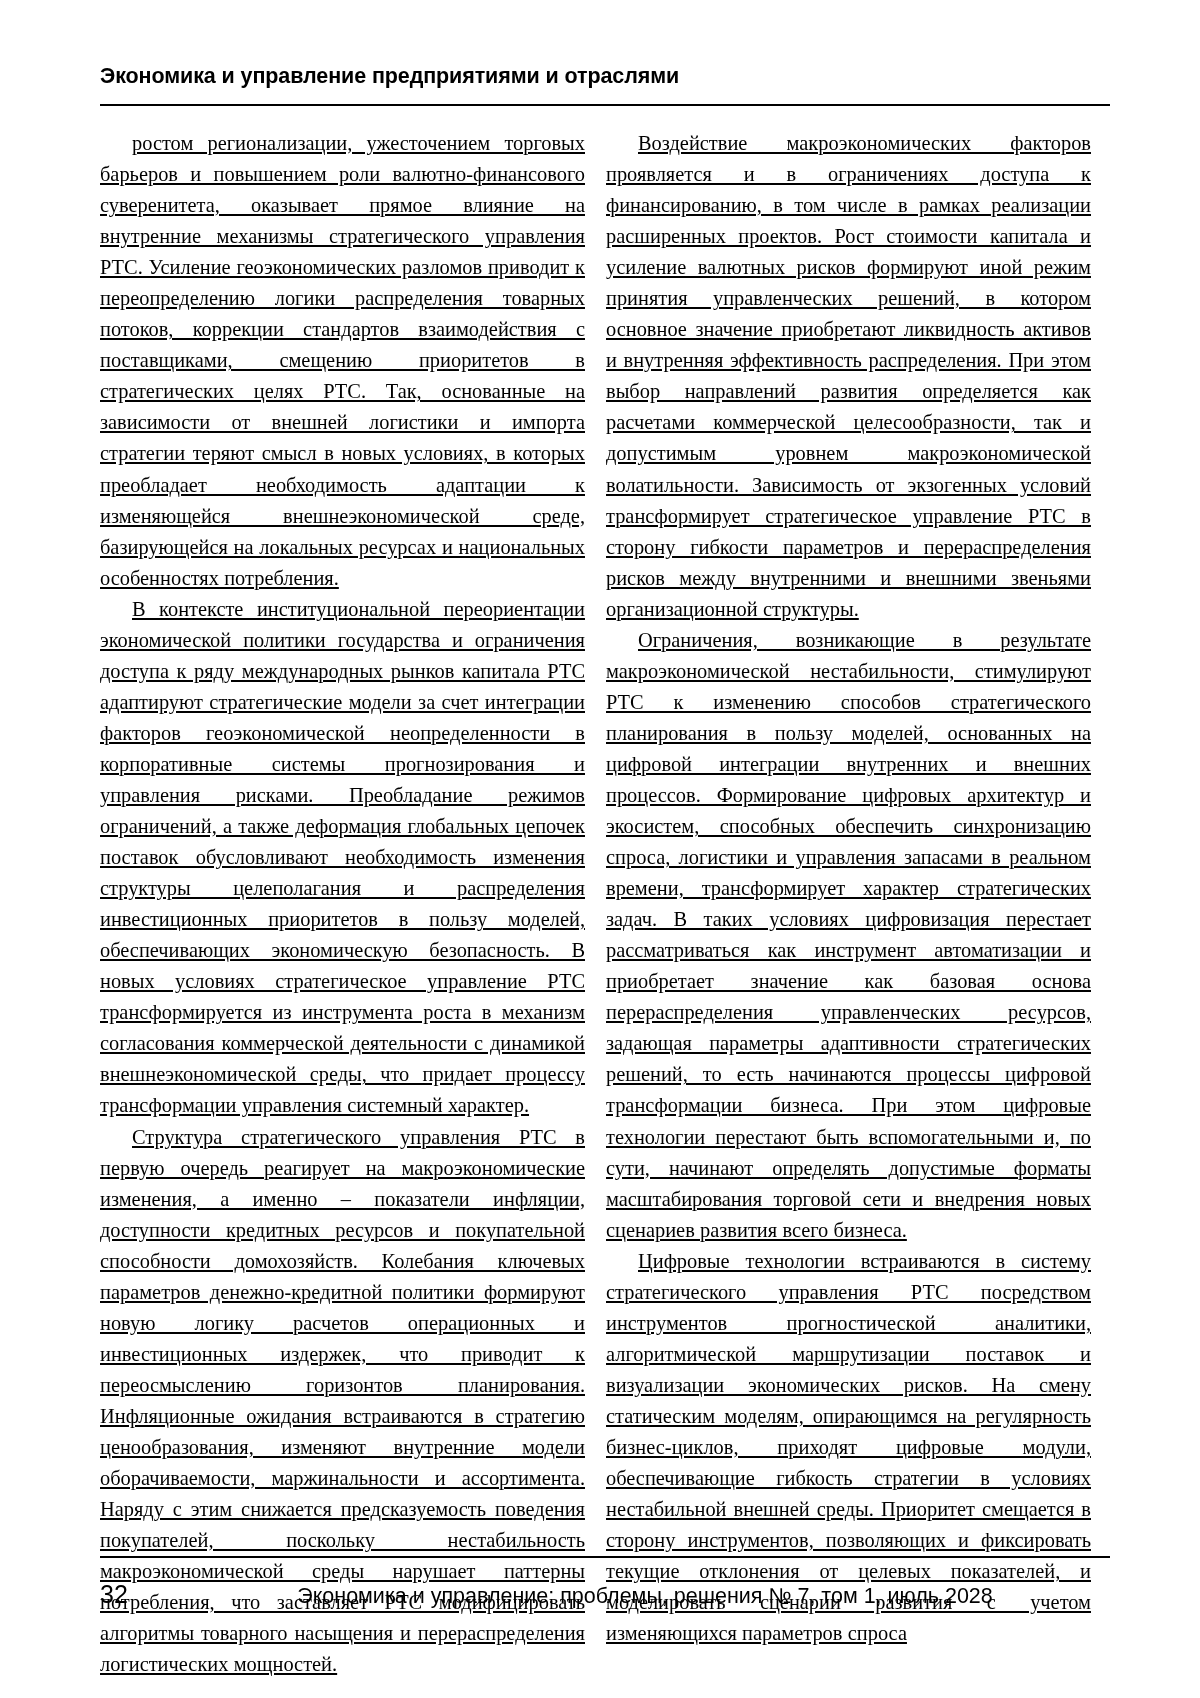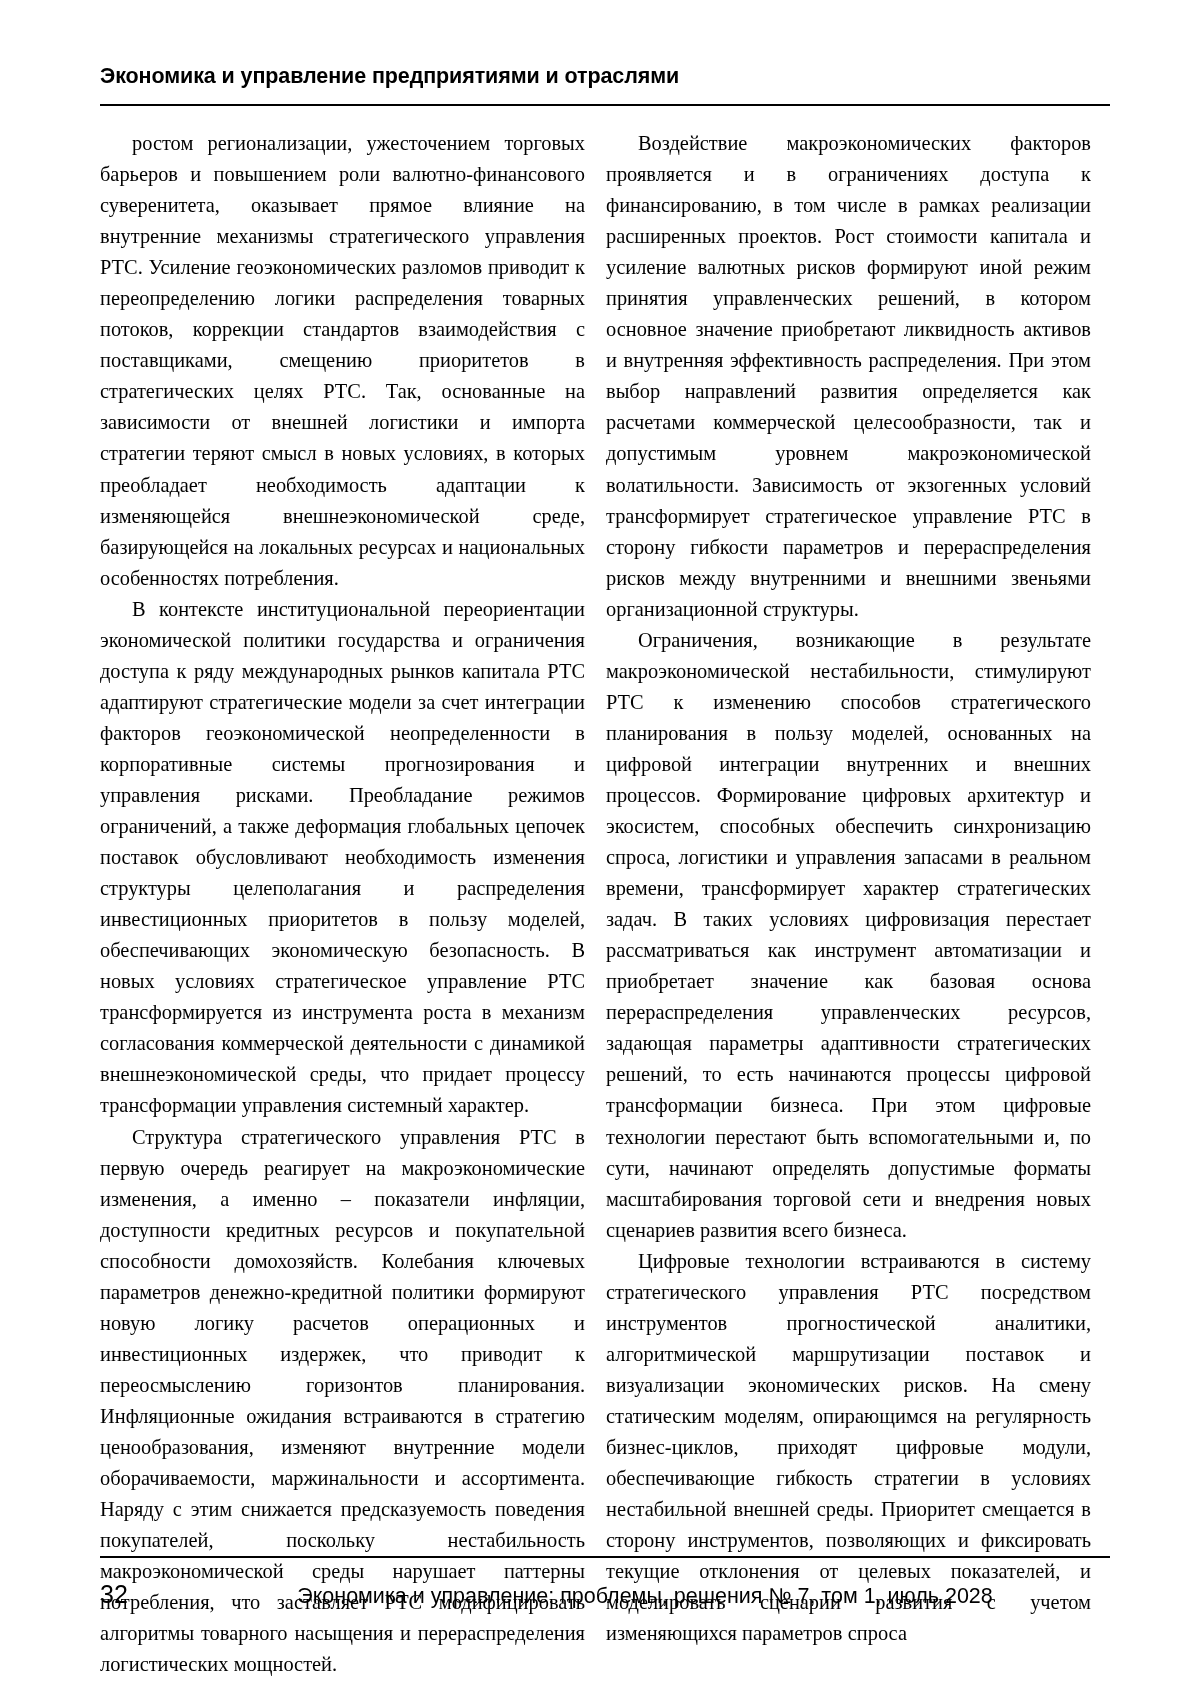--- a/index.html
+++ b/index.html
@@ -52,20 +52,21 @@
     top: 1556px;
     width: 1010px;
   }
   .columns {
     position: absolute;
     left: 100px;
     top: 128px;
     width: 1012px;
     display: flex;
     gap: 21px;
+    text-decoration: underline;
   }
   .col {
     width: 485px;
   }
   p.body-par {
     margin: 0;
     font-size: 20.4px;
     line-height: 31.05px;
     text-align: justify;
     text-indent: 32px;

